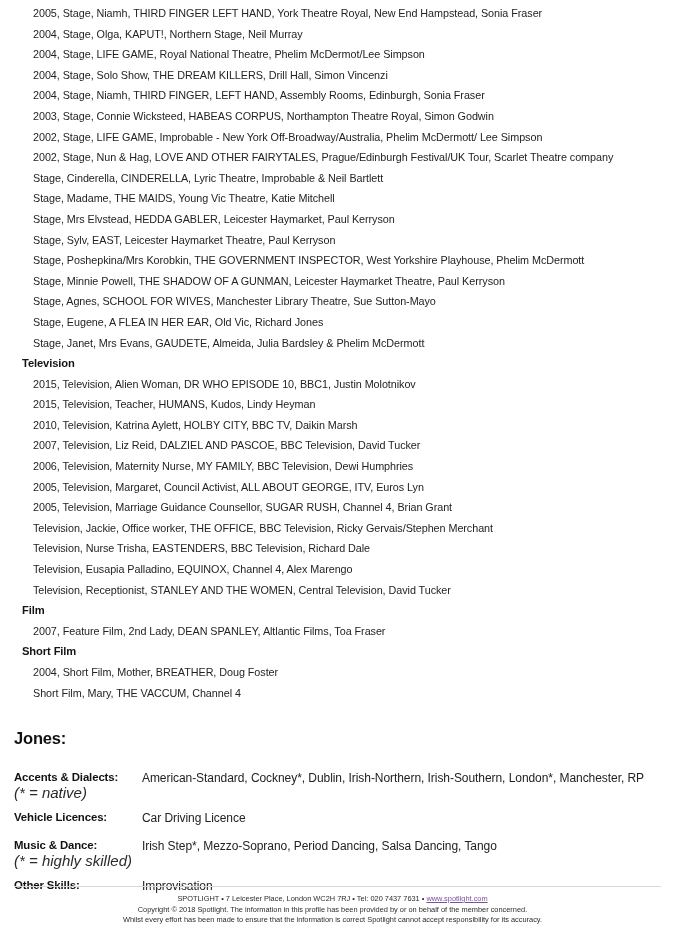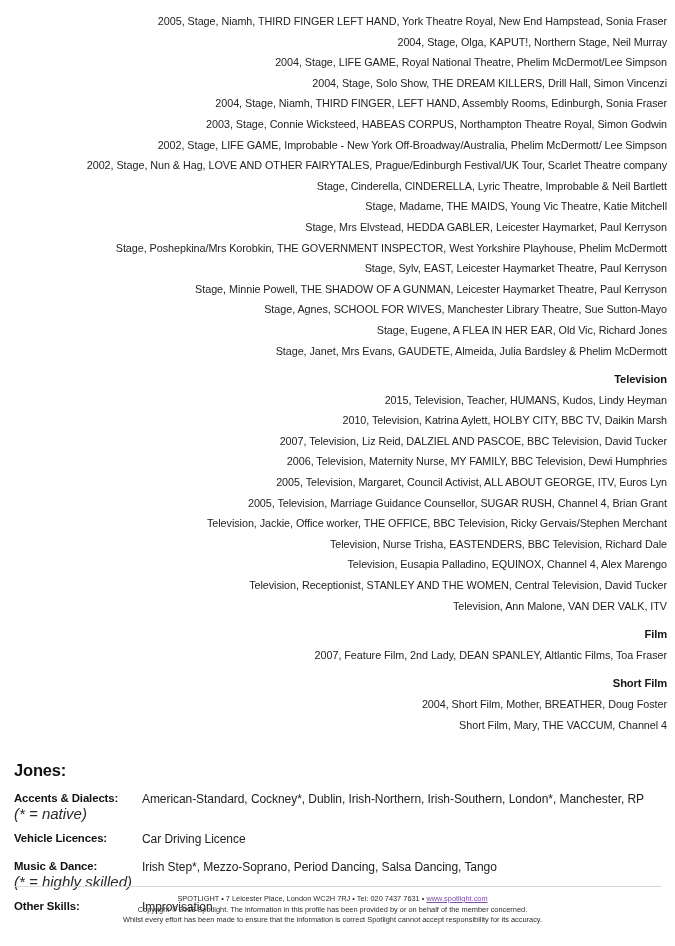--- a/index.html
+++ b/index.html
@@ -20,22 +20,21 @@
     width: 675px;
     height: 946px;
     box-sizing: border-box;
   }
 
   
   .credits {
     padding-top: 3px;
   }
   .credit-group {
-    margin: 8px;
-    text-align: right;
+    margin: 0;
   }
   .group-heading {
     font-size: 11.2px;
     font-weight: bold;
     color: #141414;
     margin-left: 22px;
     line-height: 20.6px;
     height: 20.6px;
     letter-spacing: -0.01em;
   }
@@ -55,21 +54,21 @@
   }
   .skills-title {
     font-size: 16.5px;
     font-weight: bold;
     color: #111111;
     margin-left: 14px;
     line-height: 22px;
     letter-spacing: -0.01em;
   }
   .skills-table {
-    margin-top: 9px;
+    margin-top: 20px;
     margin-left: 14px;
     border-collapse: collapse;
   }
   .skills-table td {
     vertical-align: top;
     padding: 0;
   }
   .skill-label-cell {
     width: 112px;
     padding-bottom: 9px !important;
@@ -140,42 +139,42 @@
           <div class="credit-line">2004, Stage, Olga, KAPUT!, Northern Stage, Neil Murray</div>
           <div class="credit-line">2004, Stage, LIFE GAME, Royal National Theatre, Phelim McDermot/Lee Simpson</div>
           <div class="credit-line">2004, Stage, Solo Show, THE DREAM KILLERS, Drill Hall, Simon Vincenzi</div>
           <div class="credit-line">2004, Stage, Niamh, THIRD FINGER, LEFT HAND, Assembly Rooms, Edinburgh, Sonia Fraser</div>
           <div class="credit-line">2003, Stage, Connie Wicksteed, HABEAS CORPUS, Northampton Theatre Royal, Simon Godwin</div>
           <div class="credit-line">2002, Stage, LIFE GAME, Improbable - New York Off-Broadway/Australia, Phelim McDermott/ Lee Simpson</div>
           <div class="credit-line">2002, Stage, Nun &amp; Hag, LOVE AND OTHER FAIRYTALES, Prague/Edinburgh Festival/UK Tour, Scarlet Theatre company</div>
           <div class="credit-line">Stage, Cinderella, CINDERELLA, Lyric Theatre, Improbable &amp; Neil Bartlett</div>
           <div class="credit-line">Stage, Madame, THE MAIDS, Young Vic Theatre, Katie Mitchell</div>
           <div class="credit-line">Stage, Mrs Elvstead, HEDDA GABLER, Leicester Haymarket, Paul Kerryson</div>
+          <div class="credit-line">Stage, Sylv, EAST, Leicester Haymarket Theatre, Paul Kerryson</div>
           <div class="credit-line">Stage, Poshepkina/Mrs Korobkin, THE GOVERNMENT INSPECTOR, West Yorkshire Playhouse, Phelim McDermott</div>
-          <div class="credit-line">Stage, Sylv, EAST, Leicester Haymarket Theatre, Paul Kerryson</div>
           <div class="credit-line">Stage, Minnie Powell, THE SHADOW OF A GUNMAN, Leicester Haymarket Theatre, Paul Kerryson</div>
           <div class="credit-line">Stage, Agnes, SCHOOL FOR WIVES, Manchester Library Theatre, Sue Sutton-Mayo</div>
           <div class="credit-line">Stage, Eugene, A FLEA IN HER EAR, Old Vic, Richard Jones</div>
           <div class="credit-line">Stage, Janet, Mrs Evans, GAUDETE, Almeida, Julia Bardsley &amp; Phelim McDermott</div>
         </div>
     </div>
     <div id="credit-sections">
         <div class="credit-group">
           <div class="group-heading">Television</div>
+          <div class="credit-line">2015, Television, Alien Woman, DR WHO EPISODE 10, BBC1, Justin Molotnikov</div>
           <div class="credit-line">2015, Television, Teacher, HUMANS, Kudos, Lindy Heyman</div>
           <div class="credit-line">2010, Television, Katrina Aylett, HOLBY CITY, BBC TV, Daikin Marsh</div>
           <div class="credit-line">2007, Television, Liz Reid, DALZIEL AND PASCOE, BBC Television, David Tucker</div>
           <div class="credit-line">2006, Television, Maternity Nurse, MY FAMILY, BBC Television, Dewi Humphries</div>
           <div class="credit-line">2005, Television, Margaret, Council Activist, ALL ABOUT GEORGE, ITV, Euros Lyn</div>
           <div class="credit-line">2005, Television, Marriage Guidance Counsellor, SUGAR RUSH, Channel 4, Brian Grant</div>
           <div class="credit-line">Television, Jackie, Office worker, THE OFFICE, BBC Television, Ricky Gervais/Stephen Merchant</div>
           <div class="credit-line">Television, Nurse Trisha, EASTENDERS, BBC Television, Richard Dale</div>
           <div class="credit-line">Television, Eusapia Palladino, EQUINOX, Channel 4, Alex Marengo</div>
           <div class="credit-line">Television, Receptionist, STANLEY AND THE WOMEN, Central Television, David Tucker</div>
-          <div class="credit-line">Television, Ann Malone, VAN DER VALK, ITV</div>
         </div>
         <div class="credit-group">
           <div class="group-heading">Film</div>
           <div class="credit-line">2007, Feature Film, 2nd Lady, DEAN SPANLEY, Altlantic Films, Toa Fraser</div>
         </div>
         <div class="credit-group">
           <div class="group-heading">Short Film</div>
           <div class="credit-line">2004, Short Film, Mother, BREATHER, Doug Foster</div>
           <div class="credit-line">Short Film, Mary, THE VACCUM, Channel 4</div>
         </div>

